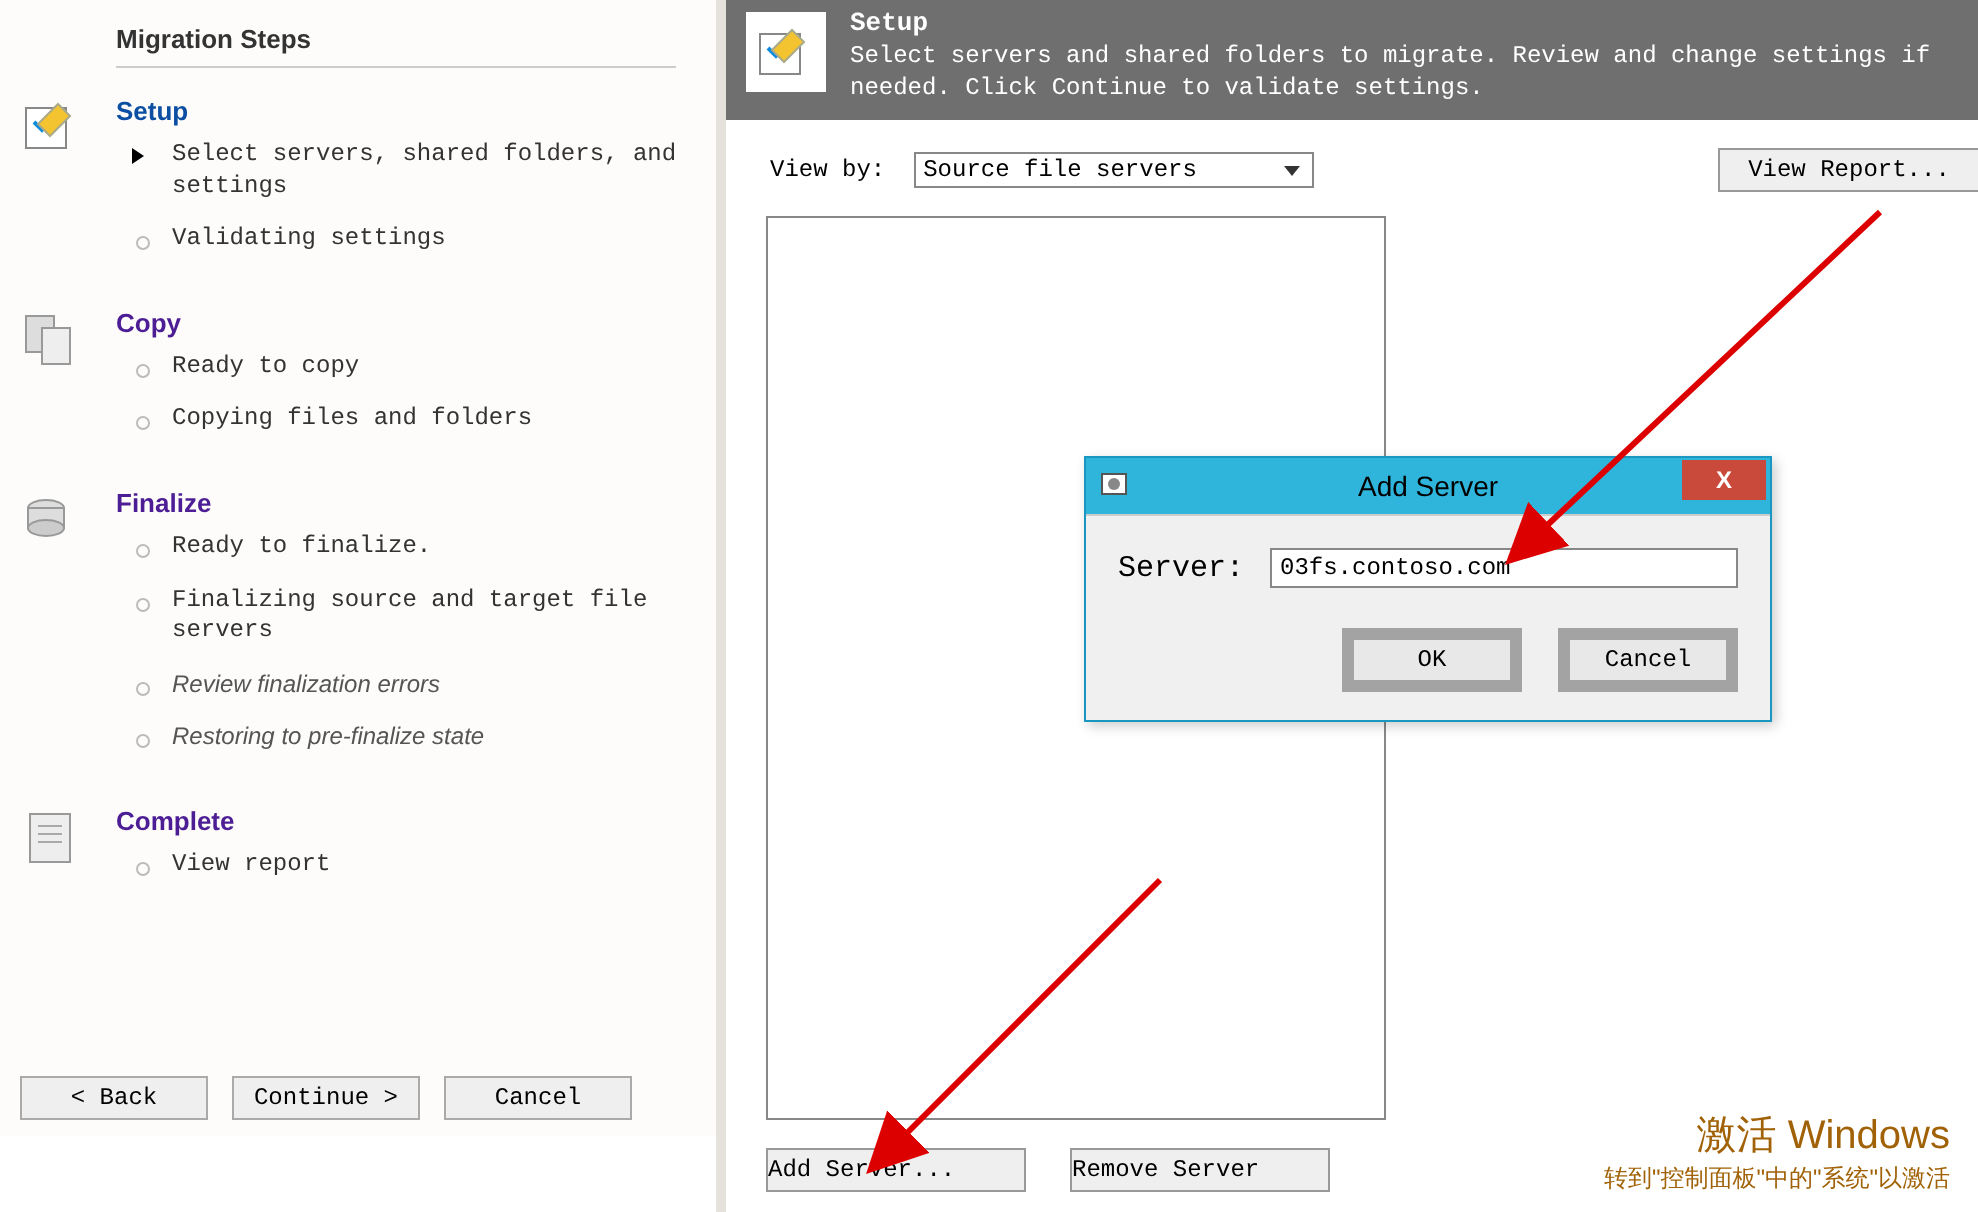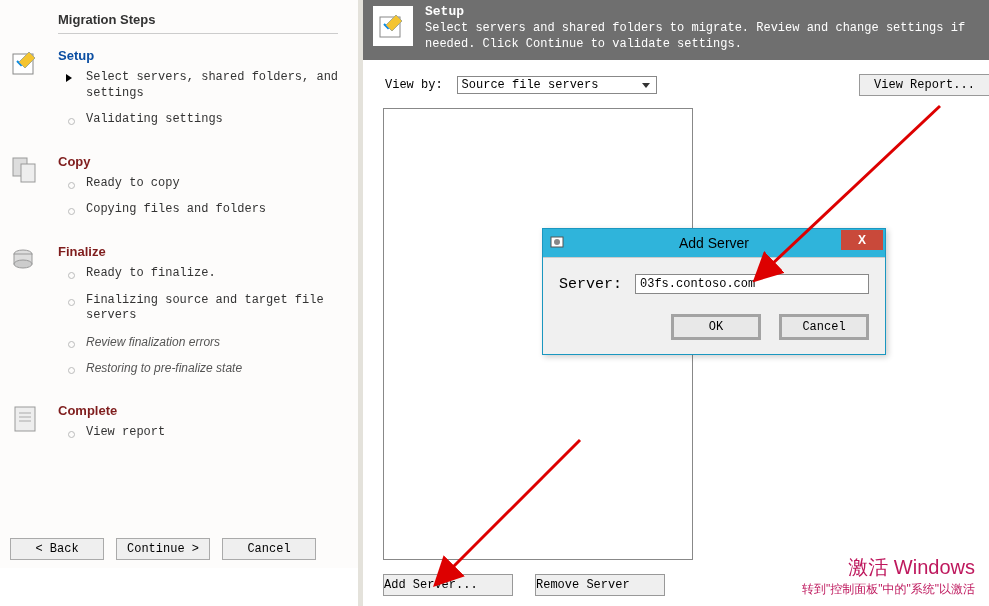--- a/index.html
+++ b/index.html
@@ -43,21 +43,21 @@
   align-items: center;
   justify-content: center;
 }
 .step-heading {
   font-family: Arial, sans-serif;
   font-weight: bold;
   font-size: 13px;
   color: #0b4ea2;
   padding-left: 50px;
 }
-.step-heading.dim { color: #7f1d1d; }
+.step-heading.dim { color: #4c1d95; }
 .step-item {
   padding: 7px 0 4px 78px;
   color: #333;
   position: relative;
   line-height: 1.3;
   max-width: 340px;
 }
 .step-item.current::before {
   content: "";
   position: absolute;
@@ -255,31 +255,31 @@
   background: #fff;
 }
 .dialog-btns {
   display: flex;
   justify-content: flex-end;
   gap: 18px;
 }
 .dialog-btns button {
   width: 90px;
   padding: 3px 0;
-  border: 3px solid #a3a3a3;
+  border: 6px solid #a3a3a3;
   background: #e8e8e8;
   font-family: "Courier New", monospace;
   font-size: 12px;
   cursor: pointer;
 }
 .watermark {
   position: absolute;
   right: 14px; bottom: 8px;
   text-align: right;
-  color: #be185d;
+  color: #a16207;
   font-family: "Microsoft YaHei", Arial, sans-serif;
   z-index: 5;
 }
 .watermark .l1 { font-size: 20px; }
 .watermark .l2 { font-size: 12px; }
 .arrow {
   position: absolute;
   z-index: 20;
   pointer-events: none;
 }

